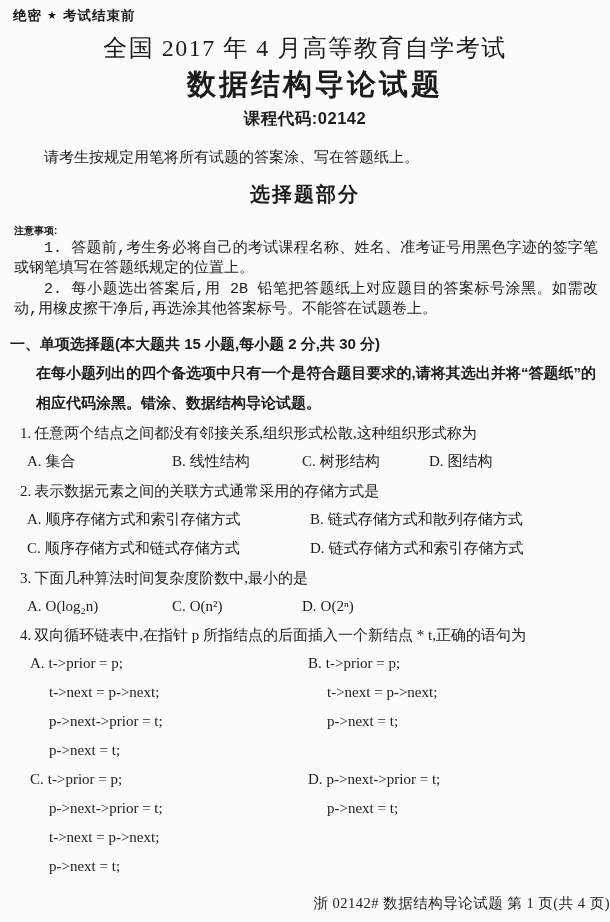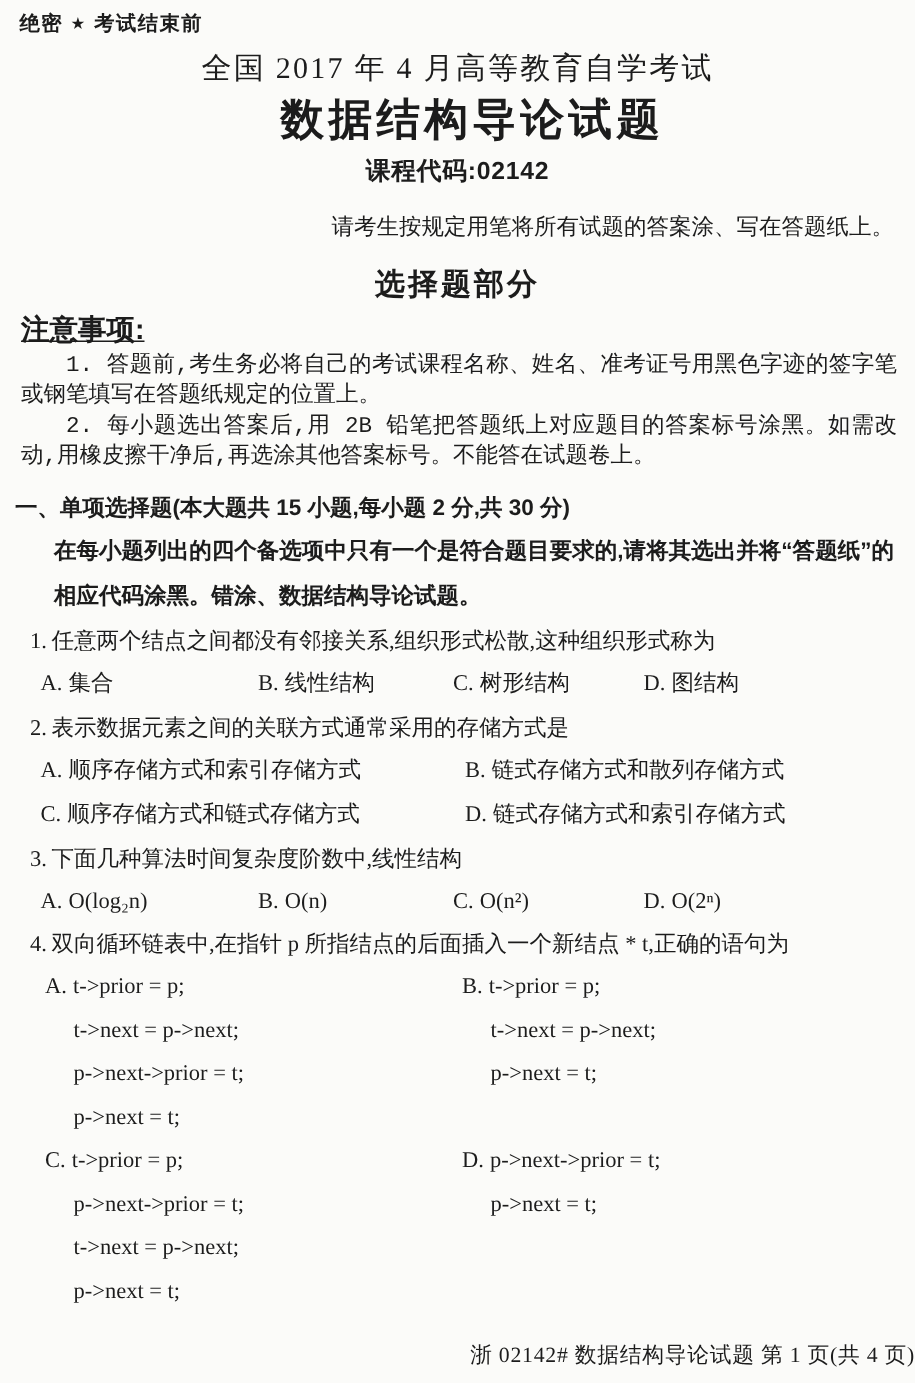--- a/index.html
+++ b/index.html
@@ -22,53 +22,51 @@
 
   .banner {
     padding: 7px 0 0 13px;
     font-size: 13.5px;
     letter-spacing: 1px;
   }
   .banner .star { font-size: 11px; margin: 0 5px; position: relative; top: -1px; }
 
   .exam-title {
     text-align: center;
-    font-size: 20px;
+    font-size: 24px;
     margin-top: 7px;
     letter-spacing: 1.5px;
   }
   .paper-title {
     text-align: center;
     font-size: 29px;
     margin-top: 1px;
     letter-spacing: 3px;
     padding-left: 20px;
   }
   .course-code {
     text-align: center;
     font-size: 16.5px;
     margin-top: 3px;
     letter-spacing: 0.5px;
   }
   .pen-instruction {
     margin: 17px 14px 0 14px;
     text-indent: 2em;
     line-height: 21px;
-    text-align: right;
   }
   .section-title {
     text-align: center;
     font-size: 20px;
     margin-top: 13px;
     letter-spacing: 2px;
   }
   .notice-title {
-    margin: 4px 14px 0 14px;
-    font-size: 19px;
-    text-decoration: underline;
+    margin: 16px 14px 0 14px;
+    font-size: 10px;
   }
   .notice-item {
     margin: 1px 12px 0 14px;
     text-indent: 2em;
     line-height: 20px;
     text-align: justify;
     font-family: Liberation Mono, monospace;
   }
   .part-title {
     margin: 12px 14px 0 10px;
@@ -159,25 +157,24 @@
   <div class="opts-grid2">
     <div><span class="opt-label">A.</span><span>顺序存储方式和索引存储方式</span></div>
     <div><span class="opt-label">B.</span><span>链式存储方式和散列存储方式</span></div>
     <div><span class="opt-label">C.</span><span>顺序存储方式和链式存储方式</span></div>
     <div><span class="opt-label">D.</span><span>链式存储方式和索引存储方式</span></div>
   </div>
 </div>
 
 <div class="question">
   <div class="q-stem">
-    <span class="q-num">3.</span><span>下面几种算法时间复杂度阶数中,线性结构</span>
+    <span class="q-num">3.</span><span>下面几种算法时间复杂度阶数中,最小的是</span>
   </div>
   <div class="opts-row4">
     <div><span class="opt-label">A.</span><span>O(log₂n)</span></div>
-    <div><span class="opt-label">B.</span><span>O(n)</span></div>
     <div><span class="opt-label">C.</span><span>O(n²)</span></div>
     <div><span class="opt-label">D.</span><span>O(2ⁿ)</span></div>
   </div>
 </div>
 
 <div class="question">
   <div class="q-stem">
     <span class="q-num">4.</span><span>双向循环链表中,在指针 p 所指结点的后面插入一个新结点 * t,正确的语句为</span>
   </div>
 

